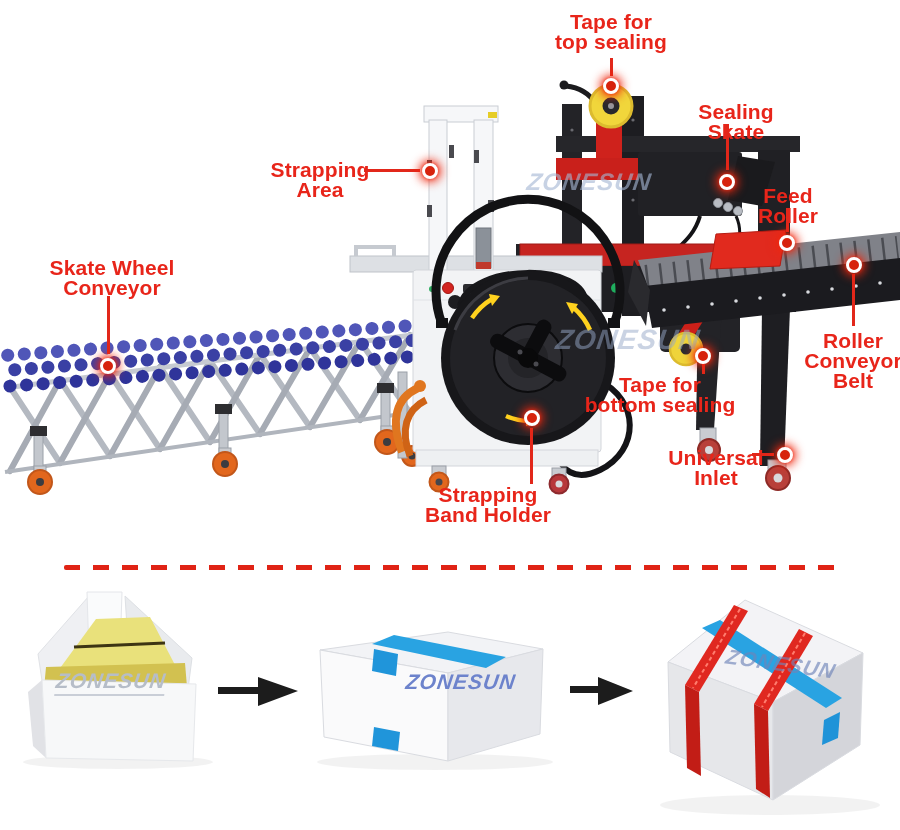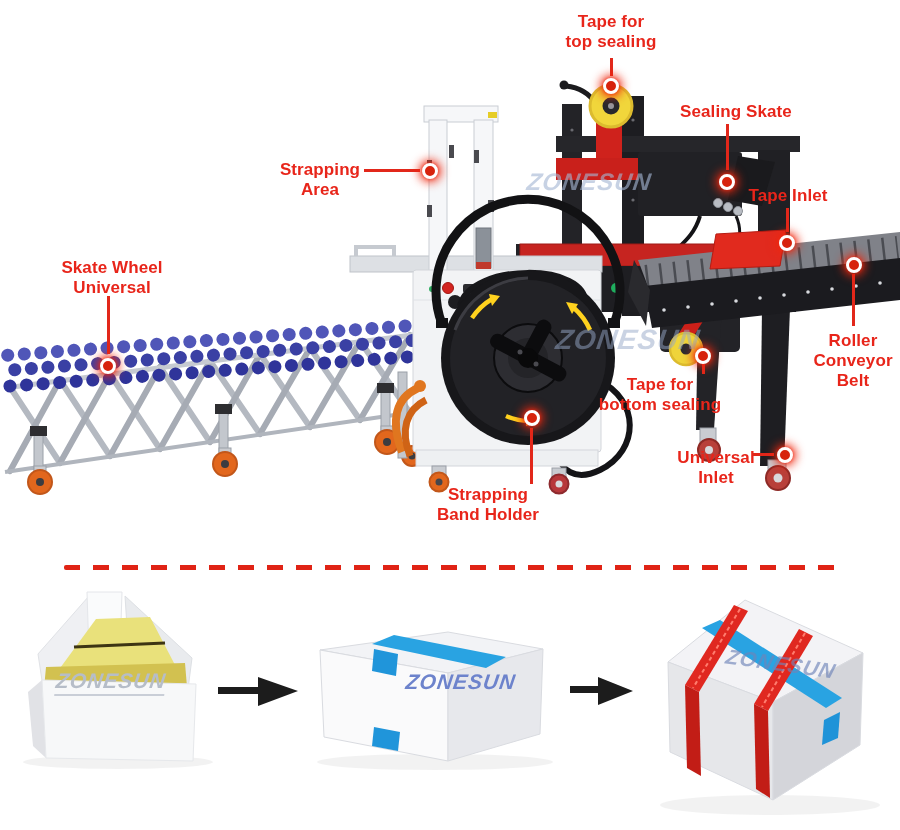--- a/index.html
+++ b/index.html
@@ -1,21 +1,21 @@
 <!DOCTYPE html>
 <html><head>
 <meta charset="utf-8">
 <style>
   html,body{margin:0;padding:0;background:#ffffff;}
   .stage{position:relative;width:900px;height:830px;background:#ffffff;overflow:hidden;
          font-family:"Liberation Sans","DejaVu Sans",sans-serif;}
   .machine-svg{position:absolute;left:0;top:0;}
   .process-svg{position:absolute;left:0;top:530px;}
   .callout{display:contents;}
-  .co-text{position:absolute;font-weight:bold;font-size:17px;line-height:20px;color:#e8251a;
+  .co-text{position:absolute;font-weight:bold;font-size:21px;line-height:20px;color:#e8251a;
            text-align:center;white-space:pre-line;letter-spacing:.1px;}
   .co-line{position:absolute;background:#e2271a;}
   .co-line.v{width:3px;}
   .co-line.h{height:3px;}
   .co-dot{position:absolute;width:10px;height:10px;border-radius:50%;background:#d7230d;
           border:3px solid #ffffff;
           box-shadow:0 0 9px 4px rgba(240,40,15,.72),0 0 3px 1px rgba(240,40,15,.5);}
   .divider{position:absolute;left:64px;top:565px;width:772px;height:5px;border-radius:2px;
            background:repeating-linear-gradient(90deg,#e02315 0 16px,transparent 16px 29px);}
   .wm{position:absolute;font-style:italic;font-weight:bold;letter-spacing:1px;white-space:nowrap;}
@@ -261,27 +261,27 @@
     <div class="co-line v" style="left:726px;top:124px;height:46px;"></div>
     <div class="co-dot" style="left:719px;top:174px;"></div>
   </div>
   <div class="callout">
     <div class="co-text" style="left:268px;top:160px;width:104px;">Strapping
 Area</div>
     <div class="co-line h" style="left:364px;top:169px;width:56px;"></div>
     <div class="co-dot" style="left:422px;top:163px;"></div>
   </div>
   <div class="callout">
-    <div class="co-text" style="left:736px;top:186px;width:104px;">Tape Inlet</div>
+    <div class="co-text" style="left:736px;top:186px;width:104px;">Feed Roller</div>
     <div class="co-line v" style="left:786px;top:208px;height:24px;"></div>
     <div class="co-dot" style="left:779px;top:235px;"></div>
   </div>
   <div class="callout">
     <div class="co-text" style="left:46px;top:258px;width:132px;">Skate Wheel
-Universal</div>
+Conveyor</div>
     <div class="co-line v" style="left:107px;top:296px;height:58px;"></div>
     <div class="co-dot" style="left:100px;top:358px;"></div>
   </div>
   <div class="callout">
     <div class="co-text" style="left:798px;top:331px;width:110px;">Roller
 Conveyor
 Belt</div>
     <div class="co-line v" style="left:852px;top:274px;height:52px;"></div>
     <div class="co-dot" style="left:846px;top:257px;"></div>
   </div>

